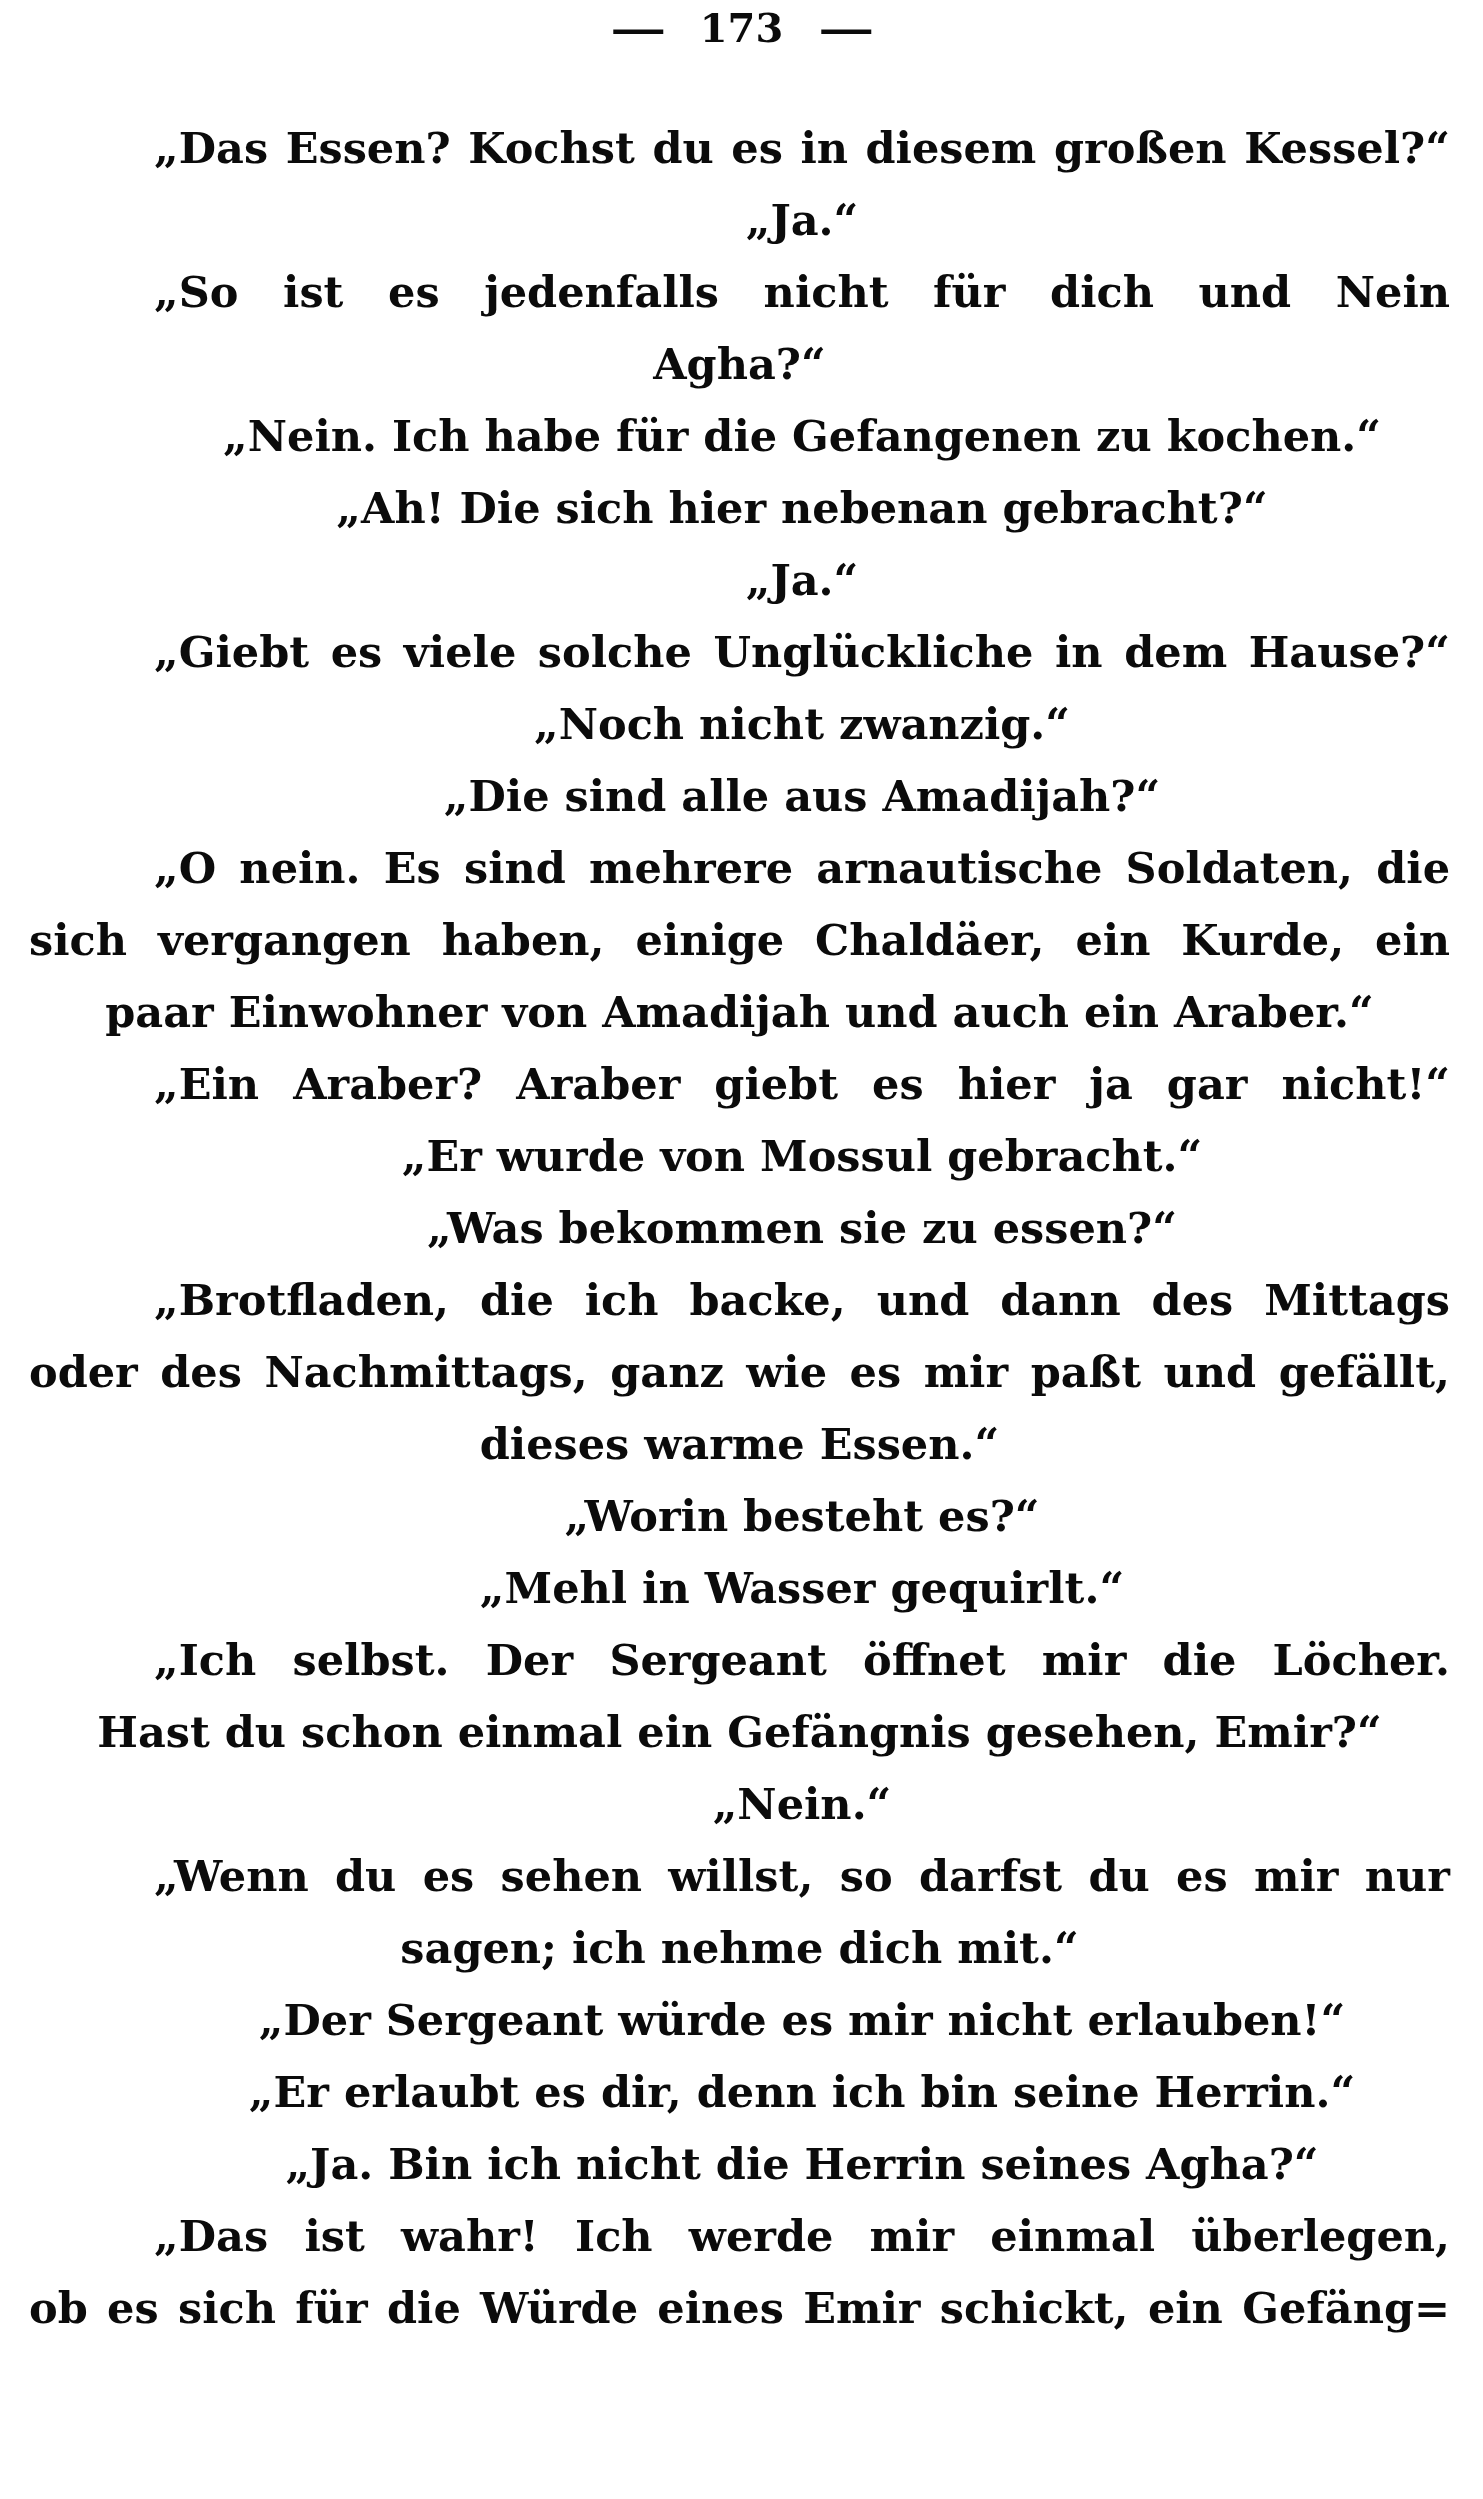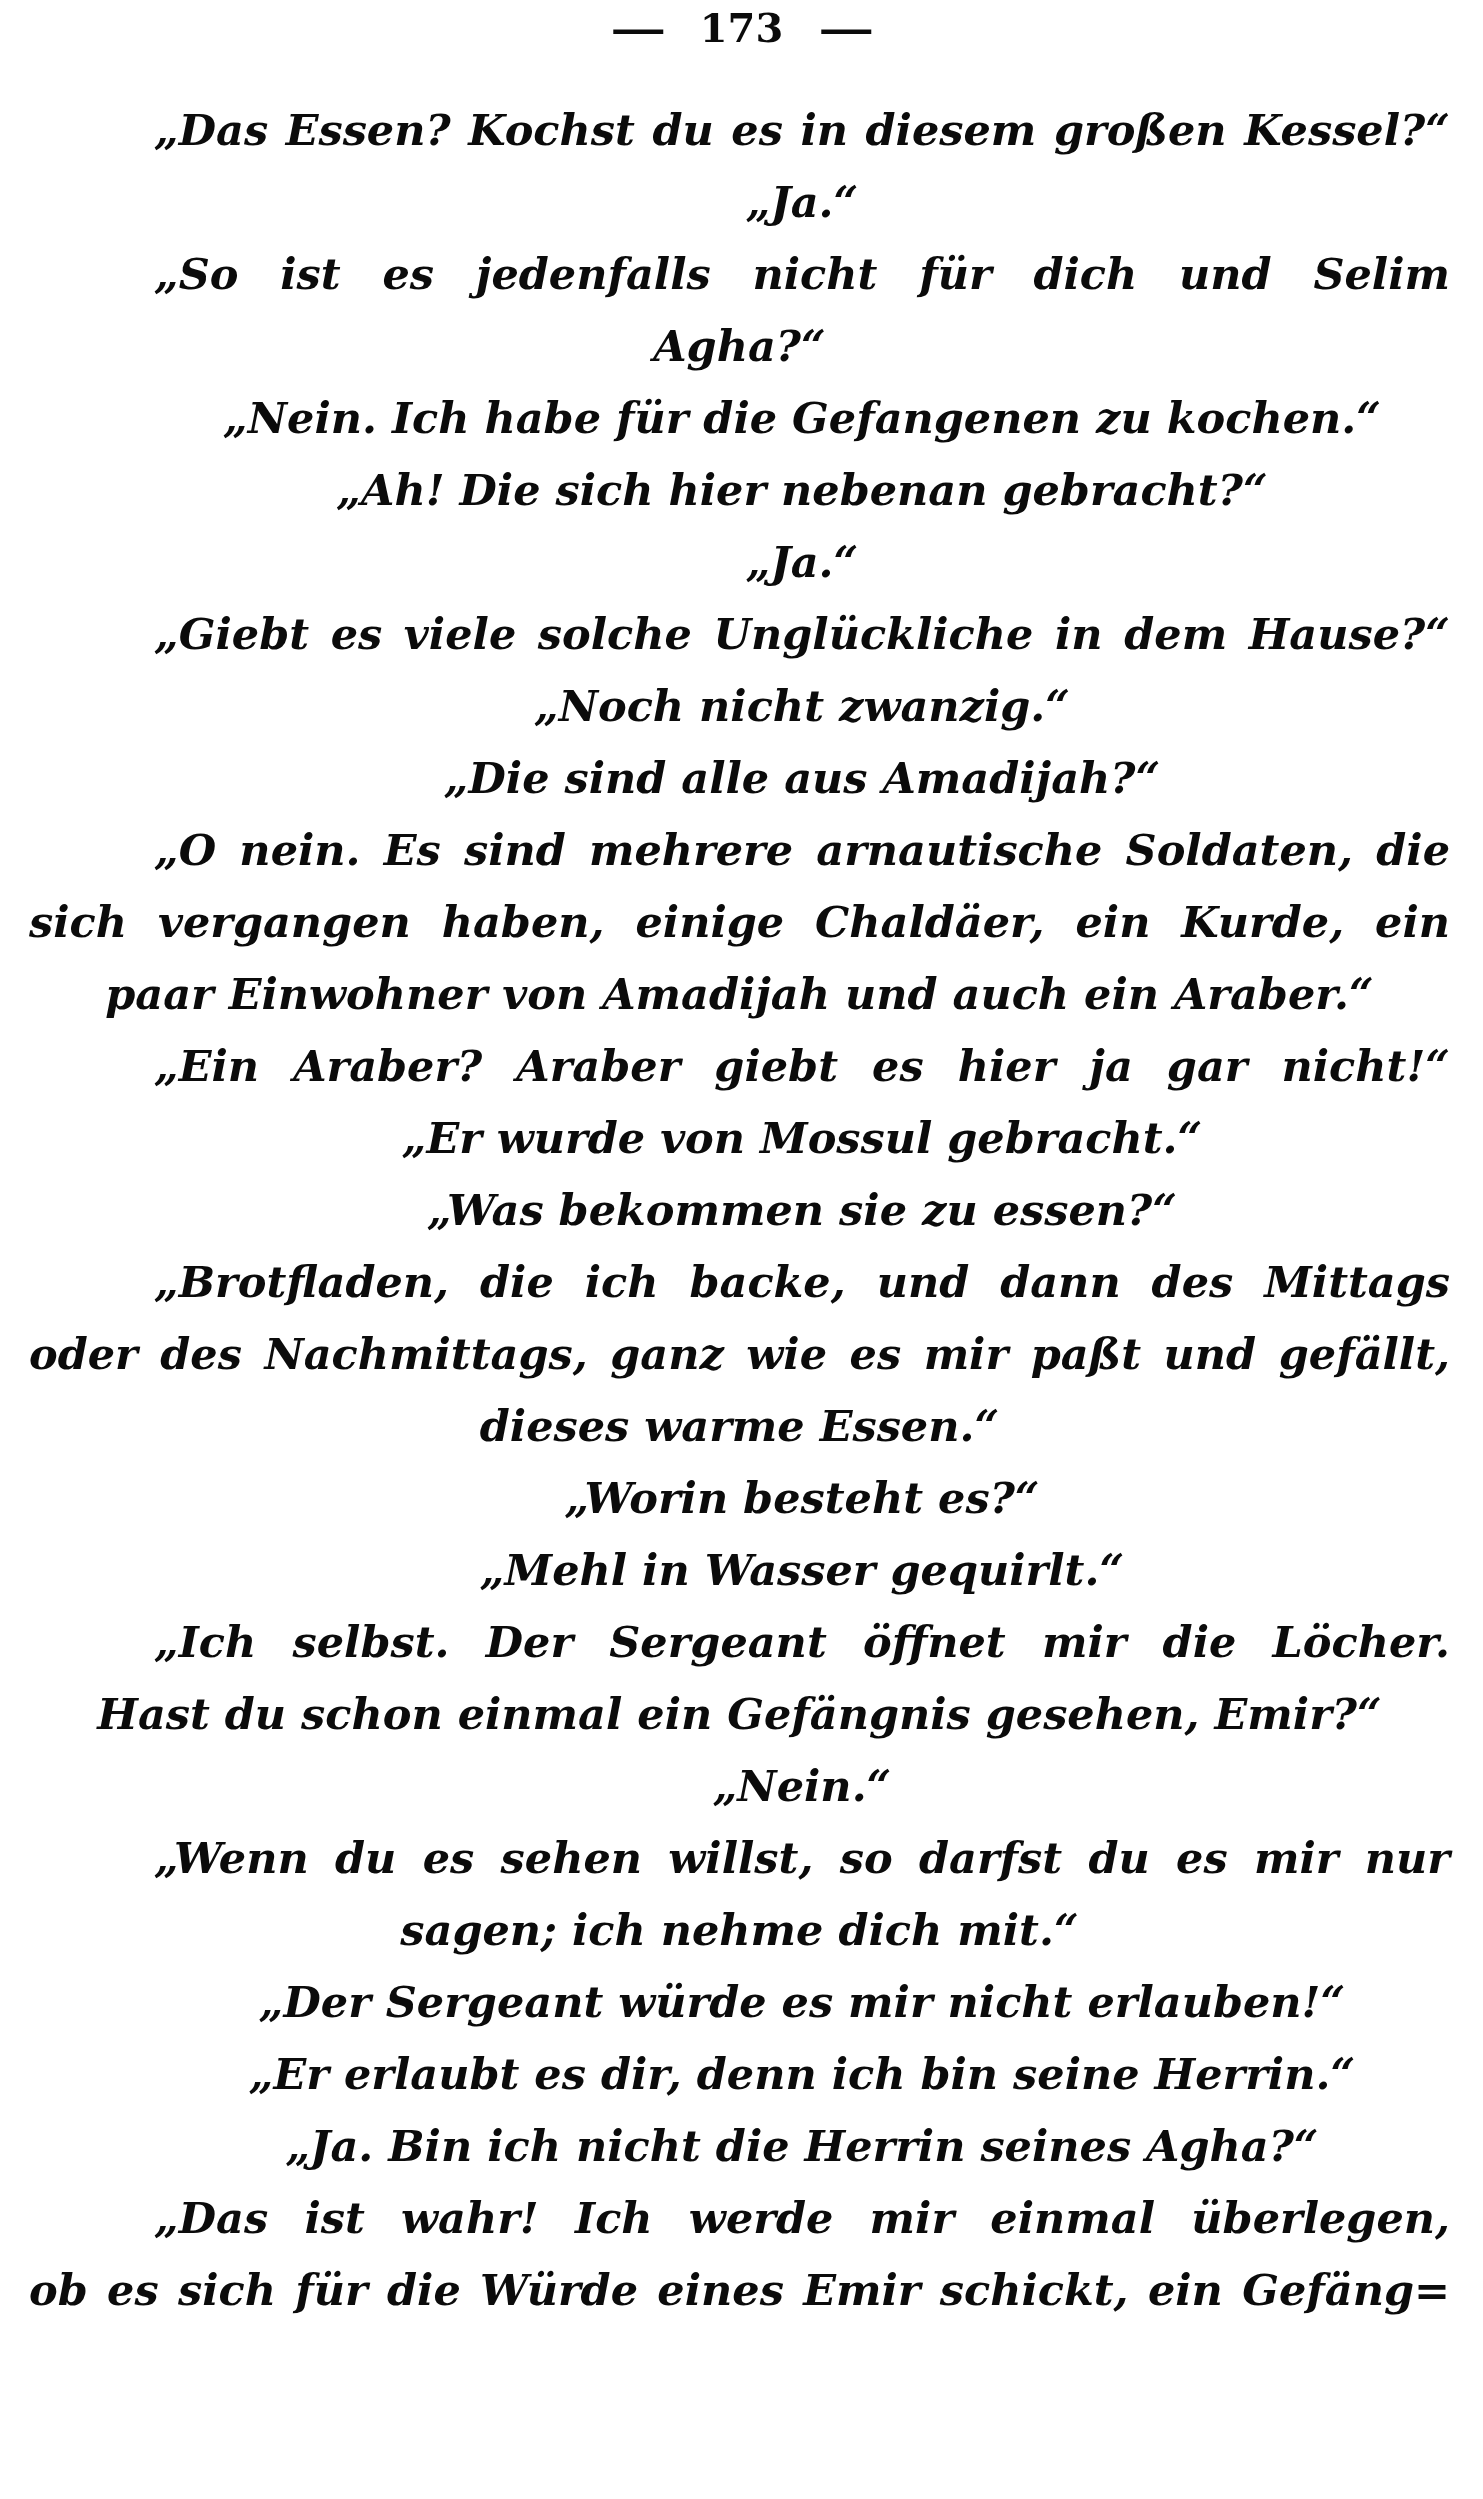--- a/index.html
+++ b/index.html
@@ -32,24 +32,23 @@
     font-size: 40px;
     font-weight: bold;
     line-height: 44px;
   }
   .header .dash {
     transform: scaleX(1.4);
     letter-spacing: -1.5px;
   }
   .text {
     position: absolute;
-    top: 94px;
+    top: 112px;
     left: 29px;
     width: 1421px;
-    font-style: italic;
   }
   .line {
     height: 72px;
     line-height: 72px;
     font-size: 43px;
     font-weight: bold;
     white-space: normal;
     text-align: center;
     letter-spacing: 0px;
   }
@@ -66,21 +65,21 @@
 
 <div class="page">
   <div class="header">
     <span class="dash">—</span>
     <span class="num">173</span>
     <span class="dash">—</span>
   </div>
   <div class="text">
       <div class="line indent justify">„Das Essen? Kochst du es in diesem großen Kessel?“</div>
       <div class="line indent">„Ja.“</div>
-      <div class="line indent justify">„So ist es jedenfalls nicht für dich und Selim</div>
+      <div class="line indent justify">„So ist es jedenfalls nicht für dich und Nein</div>
       <div class="line">Agha?“</div>
       <div class="line indent">„Nein. Ich habe für die Gefangenen zu kochen.“</div>
       <div class="line indent">„Ah! Die sich hier nebenan gebracht?“</div>
       <div class="line indent">„Ja.“</div>
       <div class="line indent justify">„Giebt es viele solche Unglückliche in dem Hause?“</div>
       <div class="line indent">„Noch nicht zwanzig.“</div>
       <div class="line indent">„Die sind alle aus Amadijah?“</div>
       <div class="line indent justify">„O nein. Es sind mehrere arnautische Soldaten, die</div>
       <div class="line justify">sich vergangen haben, einige Chaldäer, ein Kurde, ein</div>
       <div class="line">paar Einwohner von Amadijah und auch ein Araber.“</div>

